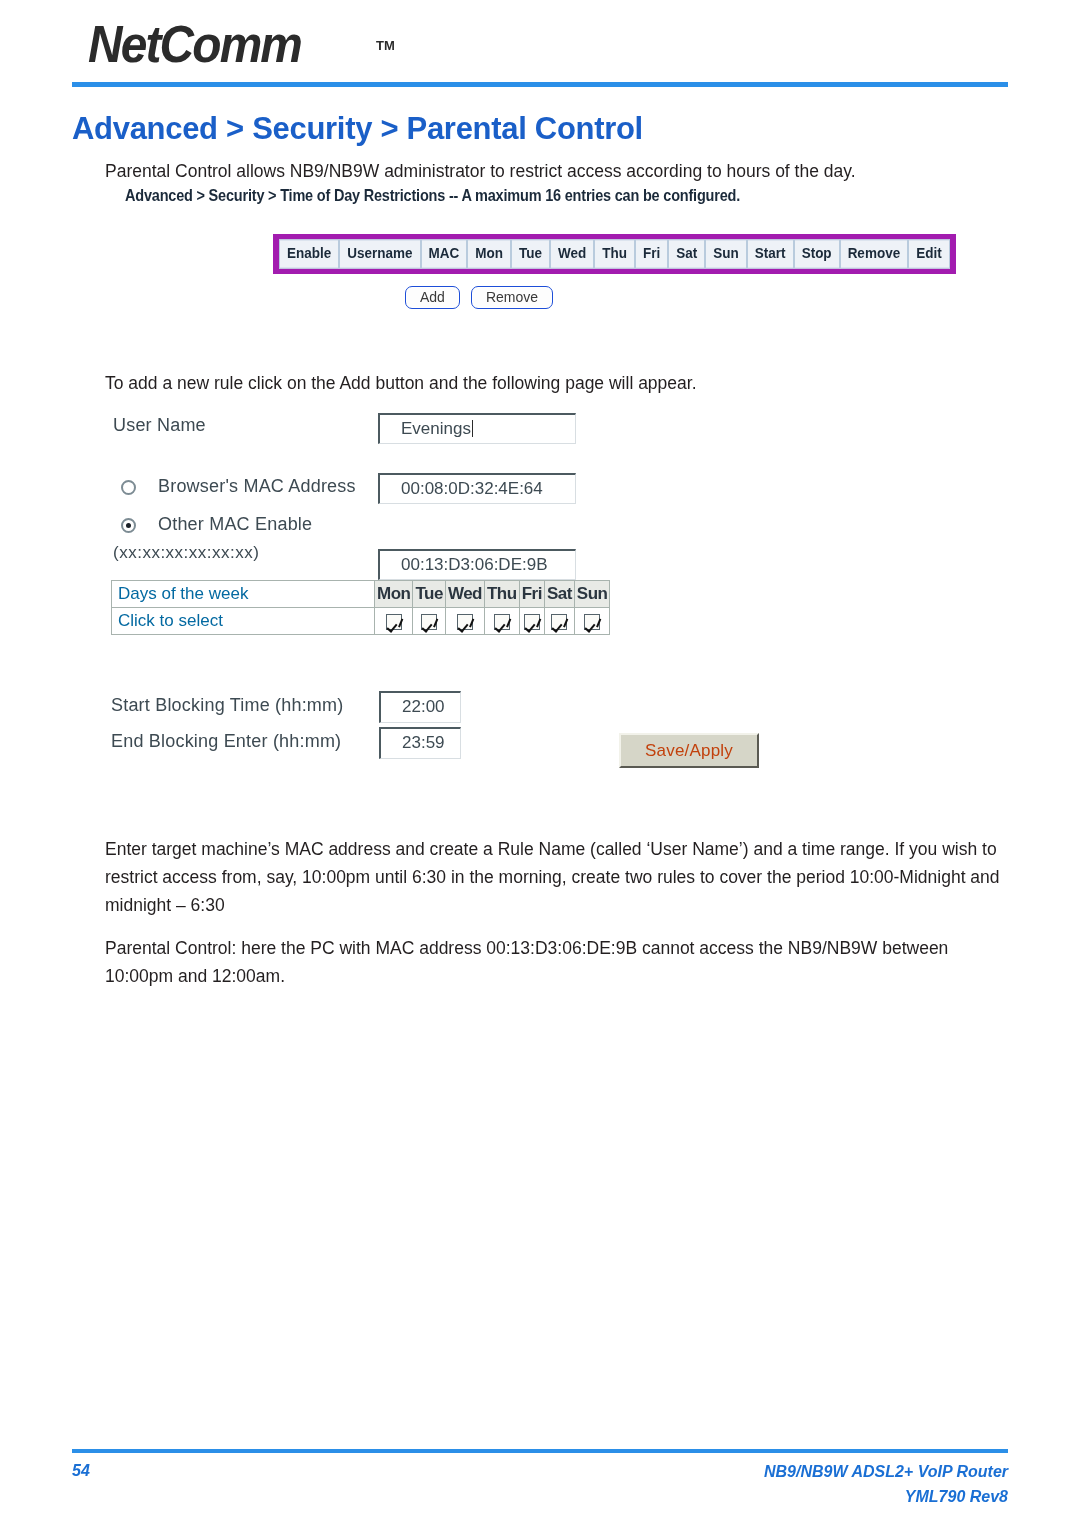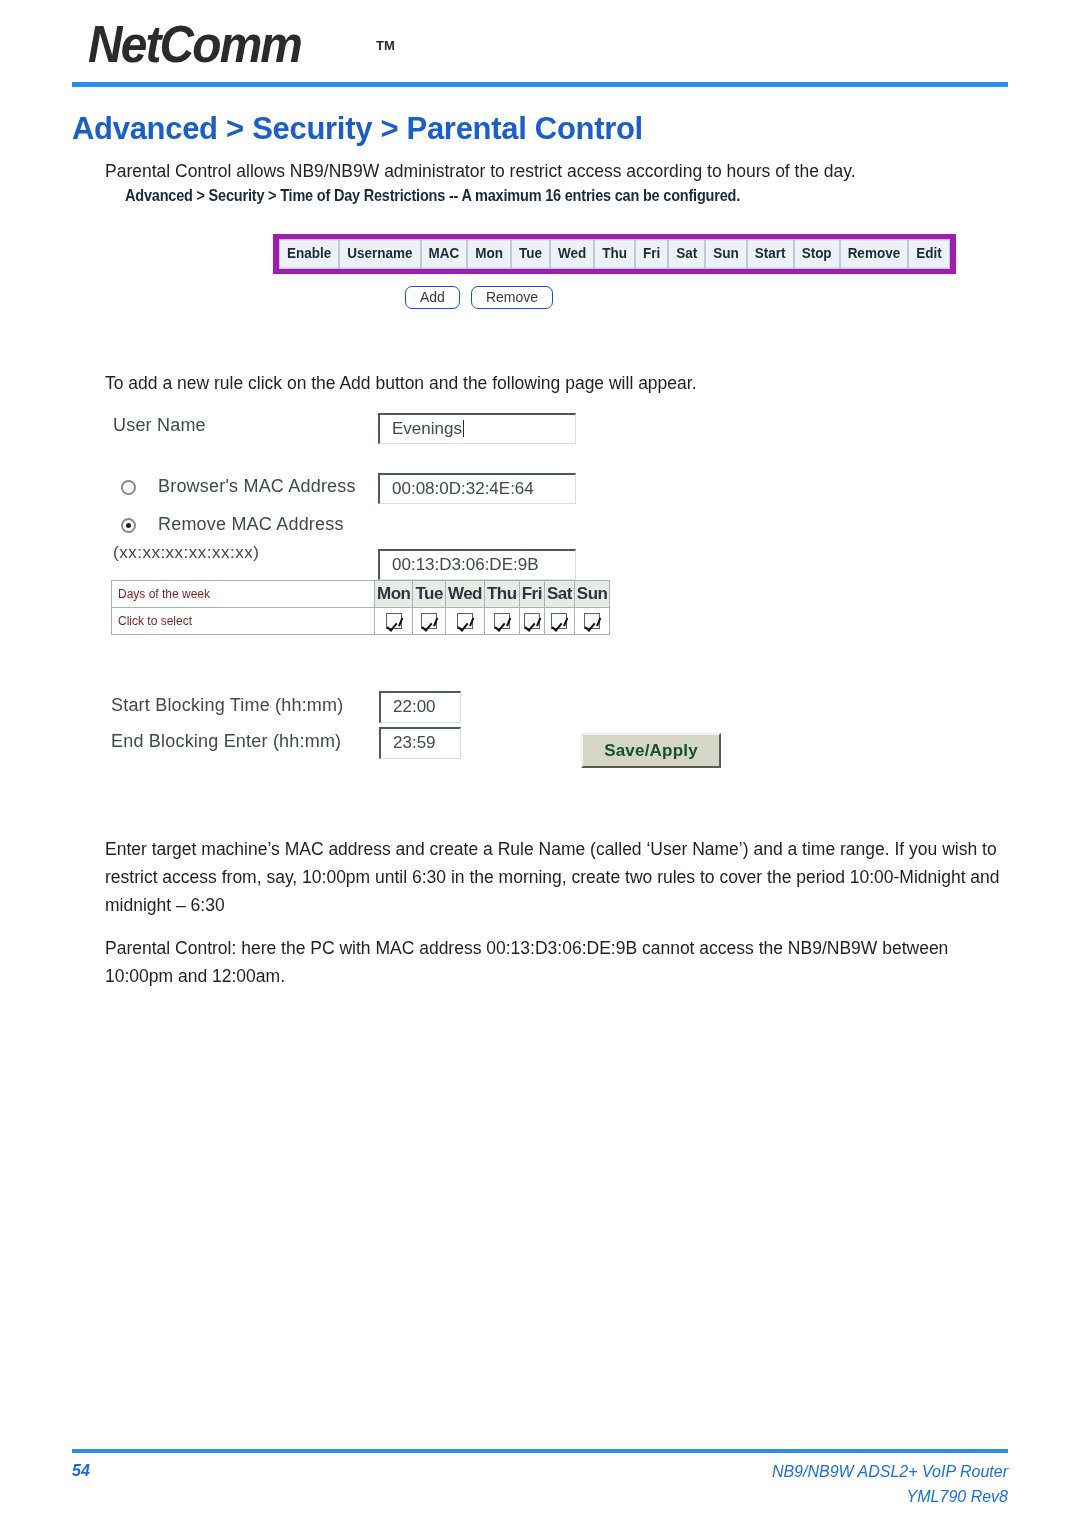--- a/index.html
+++ b/index.html
@@ -172,21 +172,21 @@
   .txtin {
     font-family: "Liberation Sans", sans-serif;
     font-size: 17px;
     color: #3d4a52;
     background: #ffffff;
     border-top: 2px solid #4c5a60;
     border-left: 2px solid #4c5a60;
     border-right: 1px solid #d8dee2;
     border-bottom: 1px solid #d8dee2;
     box-sizing: border-box;
-    padding: 2px 4px 3px 12px;
+    padding: 2px 4px 3px 21px;
     line-height: 24px;
     white-space: nowrap;
     overflow: hidden;
   }
   #username-input {
     position: absolute;
     left: 265px;
     top: -2px;
     width: 198px;
     height: 31px;
@@ -262,22 +262,22 @@
   .days-table {
     position: absolute;
     left: 6px;
     top: 175px;
     border-collapse: collapse;
     background: #ffffff;
   }
   .days-table td {
     border: 1px solid #a8b3ae;
     font-family: "Liberation Sans", sans-serif;
-    color: #7f1d1d;
-    font-size: 12px;
+    color: #0369a1;
+    font-size: 17px;
     padding: 2px 4px;
     height: 27px;
     box-sizing: border-box;
   }
   .days-table td.label-cell {
     width: 263px;
     padding-left: 6px;
     white-space: nowrap;
   }
   .days-table td.day-head {
@@ -345,38 +345,37 @@
   .timein {
     position: absolute;
     left: 268px;
     top: 0;
     width: 82px;
     height: 32px;
   }
 
   .save-apply {
     position: absolute;
-    left: 476px;
+    left: 514px;
     top: 328px;
     width: 140px;
     height: 35px;
     background: #d6d6c8;
     border-top: 2px solid #f2f2ea;
     border-left: 2px solid #f2f2ea;
     border-right: 2px solid #5a5a52;
     border-bottom: 2px solid #5a5a52;
     box-sizing: border-box;
     font-family: "Liberation Sans", sans-serif;
     font-size: 17px;
-    color: #14532d;
+    color: #c2410c;
     display: flex;
     align-items: center;
     justify-content: center;
     letter-spacing: 0.2px;
-    font-weight: bold;
   }
 
   
   .rule-bottom {
     position: absolute;
     left: 72px;
     top: 1449px;
     width: 936px;
     height: 4px;
     background: #2b8fe8;
@@ -391,21 +390,21 @@
     font-size: 16px;
     color: #1a6fd4;
   }
   .footer-right {
     position: absolute;
     right: 72px;
     top: 1459px;
     text-align: right;
     font-family: "Liberation Sans", sans-serif;
     font-style: italic;
-    font-weight: normal;
+    font-weight: bold;
     font-size: 16px;
     line-height: 25px;
     color: #1a6fd4;
   }
 </style>
 </head>
 <body>
 
 <div class="page">
 
@@ -460,21 +459,21 @@
     </div>
 
     <div class="radio-block">
       <div class="radio-line">
         <span class="radio"></span>
         <span class="form-label radio-label">Browser's MAC Address</span>
         <div class="txtin" id="browser-mac-input">00:08:0D:32:4E:64</div>
       </div>
       <div class="radio-line">
         <span class="radio checked"></span>
-        <span class="form-label radio-label">Remove MAC Address</span>
+        <span class="form-label radio-label">Other MAC Enable</span>
         <div class="txtin" id="other-mac-input">00:13:D3:06:DE:9B</div>
       </div>
       <div class="mac-format">(xx:xx:xx:xx:xx:xx)</div>
     </div>
 
     <table class="days-table">
       <tbody>
           <tr>
         <td class="label-cell">Days of the week</td>
         <td class="day-head">Mon</td>

